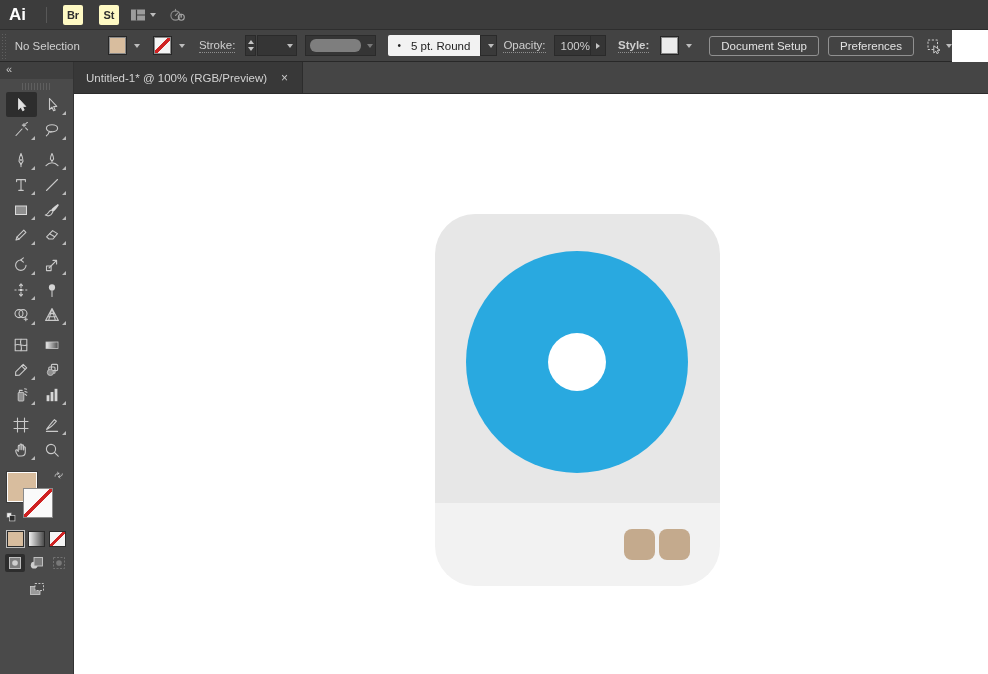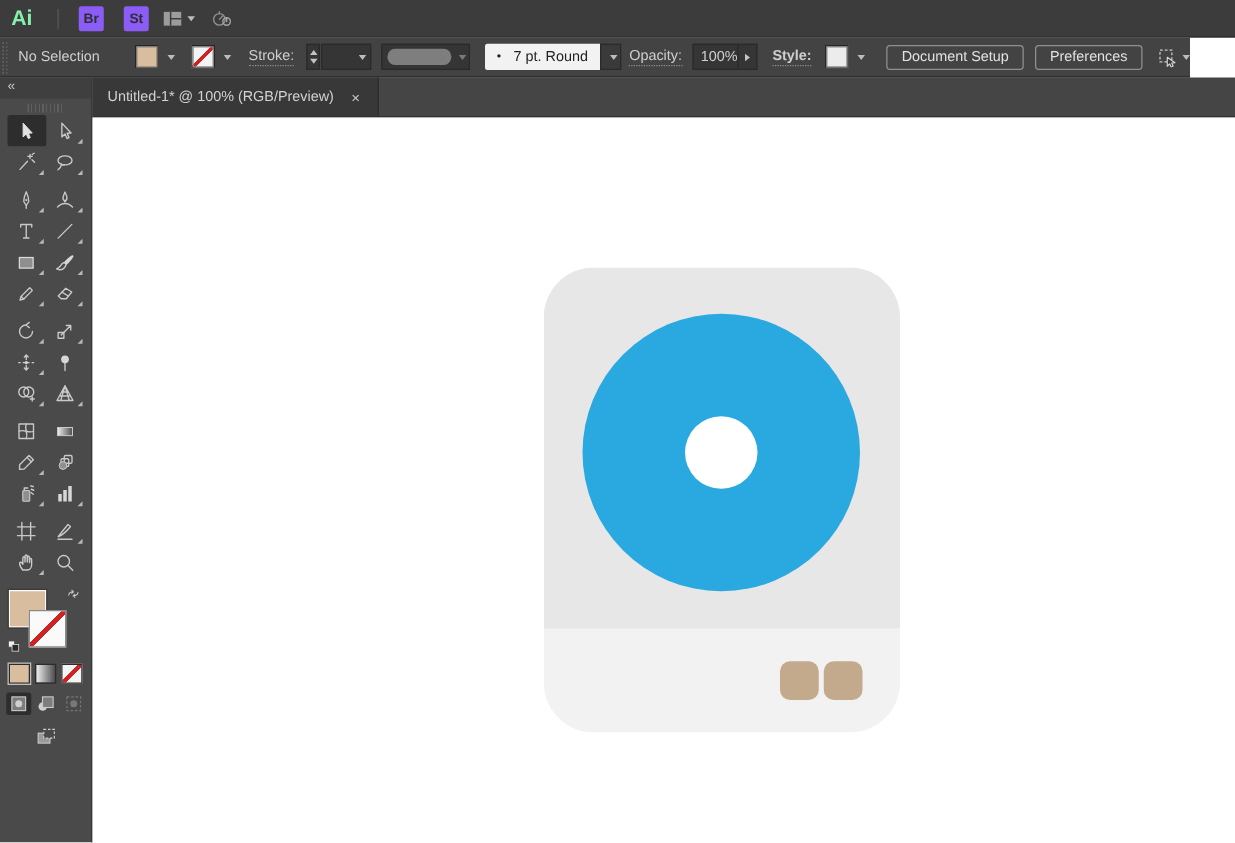--- a/index.html
+++ b/index.html
@@ -5,21 +5,21 @@
   * { margin:0; padding:0; box-sizing:border-box; }
   html,body { width:988px; height:674px; overflow:hidden; }
   body { position:relative; background:#fff; font-family:"Liberation Sans",sans-serif; -webkit-font-smoothing:antialiased; }
 
   
   .menubar { position:absolute; left:0; top:0; width:988px; height:30px; background:#3C3C3C; border-bottom:1px solid #2e2e2e; display:flex; align-items:center; color:#d6d6d6; font-size:12.5px; }
   .ai-logo { font-weight:bold; font-size:17px; margin:0 16px 0 9px; letter-spacing:0; }
   .menu-items { display:flex; align-items:center; gap:0; }
   .menu-item { padding:0 14px; cursor:default; line-height:30px; }
   .menu-sep { width:1px; height:16px; background:#585858; margin:0 8px 0 4px; }
-  .badge { width:20px; height:20px; border-radius:2px; background:#8b5cf6; color:#2e2e2e; font-size:11px; font-weight:bold; display:flex; align-items:center; justify-content:center; margin:0 8px; }
+  .badge { width:20px; height:20px; border-radius:2px; background:#fef9c3; color:#2e2e2e; font-size:11px; font-weight:bold; display:flex; align-items:center; justify-content:center; margin:0 8px; }
   .mb-icon { display:flex; align-items:center; margin:0 3px; }
   .chev { width:0; height:0; border-left:3.5px solid transparent; border-right:3.5px solid transparent; border-top:4.5px solid #bdbdbd; display:inline-block; margin-left:4px; }
 
   
   .controlbar { position:absolute; left:0; top:30px; width:952px; height:32px; background:#434343; border-bottom:1px solid #282828; display:flex; align-items:center; color:#cfcfcf; font-size:11.5px; }
   .vgrip { width:7px; height:26px; margin-left:1px; background-image:radial-gradient(#5f5f5f 0.8px, transparent 0.9px); background-size:3px 3px; }
   .cb-label { margin:0 6px; white-space:nowrap; }
   .cb-label.linked { border-bottom:1px dotted #8f8f8f; padding-bottom:1px; }
   .swatch-drop { display:flex; align-items:center; margin:0 5px; }
   .swatch { width:19px; height:19px; border:1px solid #262626; box-shadow:inset 0 0 0 1px #8a8a8a; }
@@ -85,21 +85,21 @@
   .hole { position:absolute; left:113px; top:119px; width:58px; height:58px; border-radius:50%; }
   .btn-sq { position:absolute; top:315px; width:31px; height:31px; border-radius:8px; }
   .btn-sq.b1 { left:189px; } .btn-sq.b2 { left:224px; }
 
   svg { display:block; }
 </style>
 </head>
 <body>
 
 <div class="menubar">
-  <span class="ai-logo" style="color: #86efac;">Ai</span>
+  <span class="ai-logo" style="color: #ffffff;">Ai</span>
   <div class="menu-sep"></div>
   <div style="display:flex;align-items:center;">
       <div class="badge">Br</div>
       <div class="badge">St</div>
     </div>
   <div class="mb-icon">
     <span>
         <svg viewBox="0 0 16 16" width="16" height="16">
           <rect x="1" y="2.5" width="14" height="11" fill="#9c9c9c"></rect>
           <path d="M6.5 2.5 V13.5 M6.5 8 H15" stroke="#3c3c3c" stroke-width="1.2"></path>
@@ -149,21 +149,21 @@
   </div>
 
   <div class="well brush-combo">
     <span class="brush-preview"></span>
     <span class="chev" style="border-top-color:#7a7a7a;"></span>
   </div>
 
   <div class="brush-def">
     <span class="white-seg">
       <span class="dot">•</span>
-      <span>7 pt. Round</span>
+      <span>5 pt. Round</span>
     </span>
     <span class="chev-seg">
         <span class="chev"></span>
       </span>
   </div>
 
   <span class="cb-label linked" style="">Opacity:</span>
   <div class="well opacity-field">
     <span class="val">100%</span>
     <span class="arrow">

